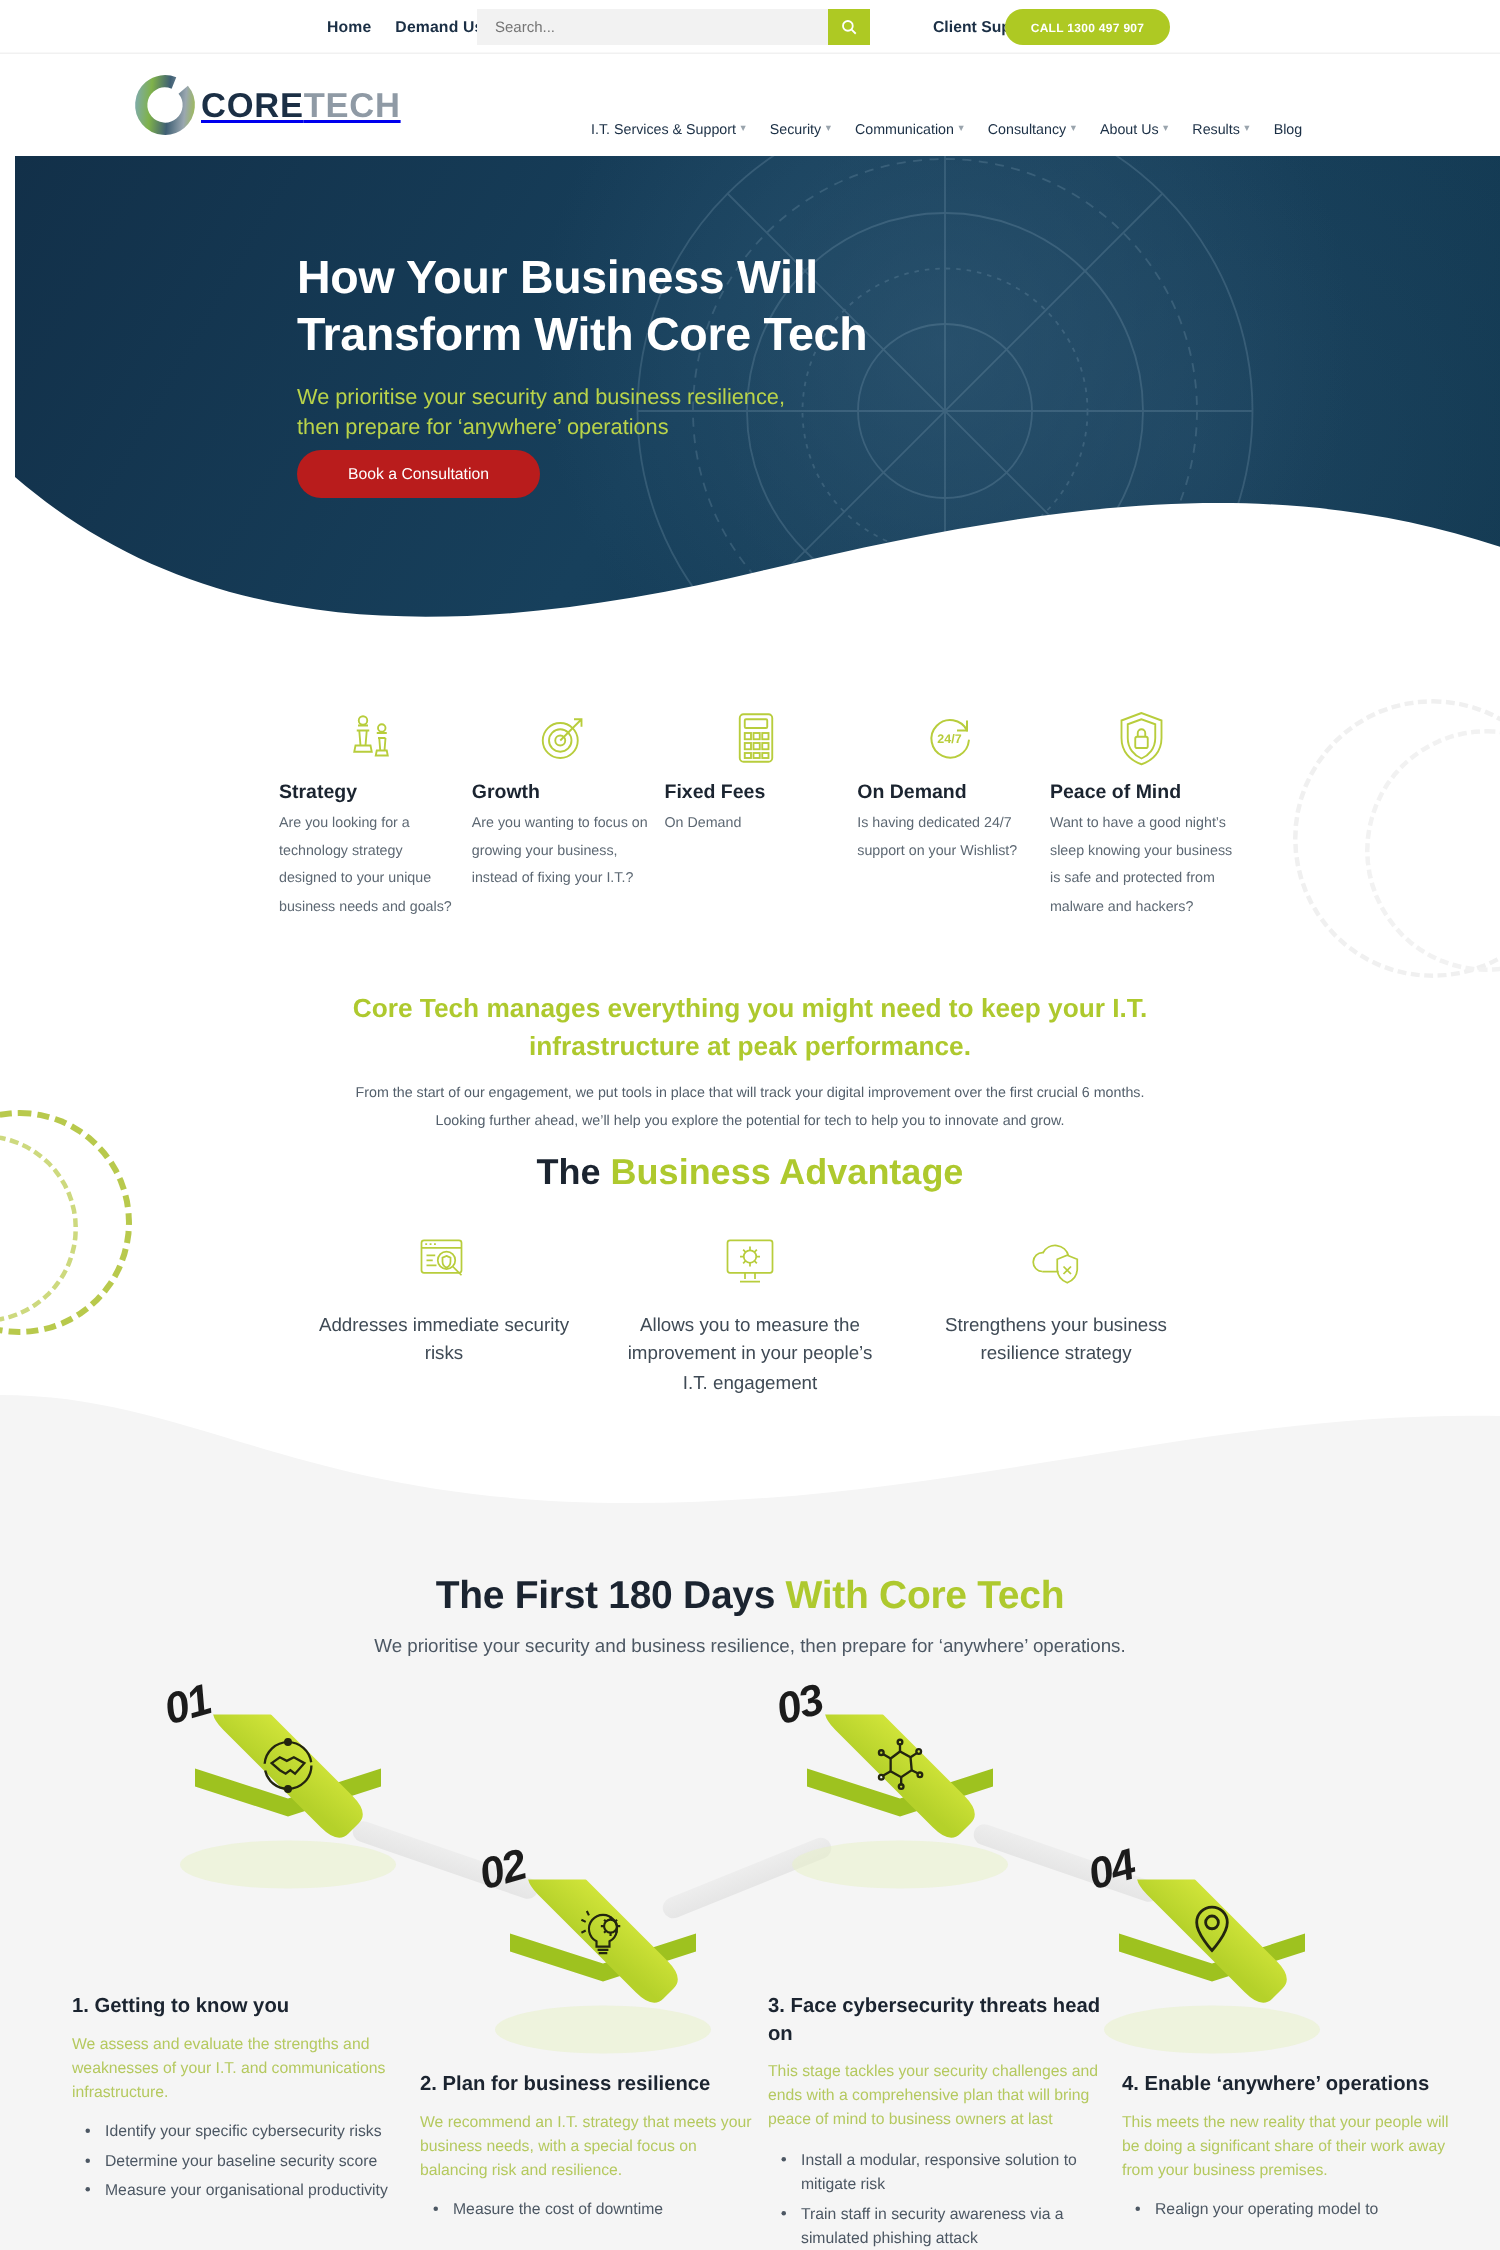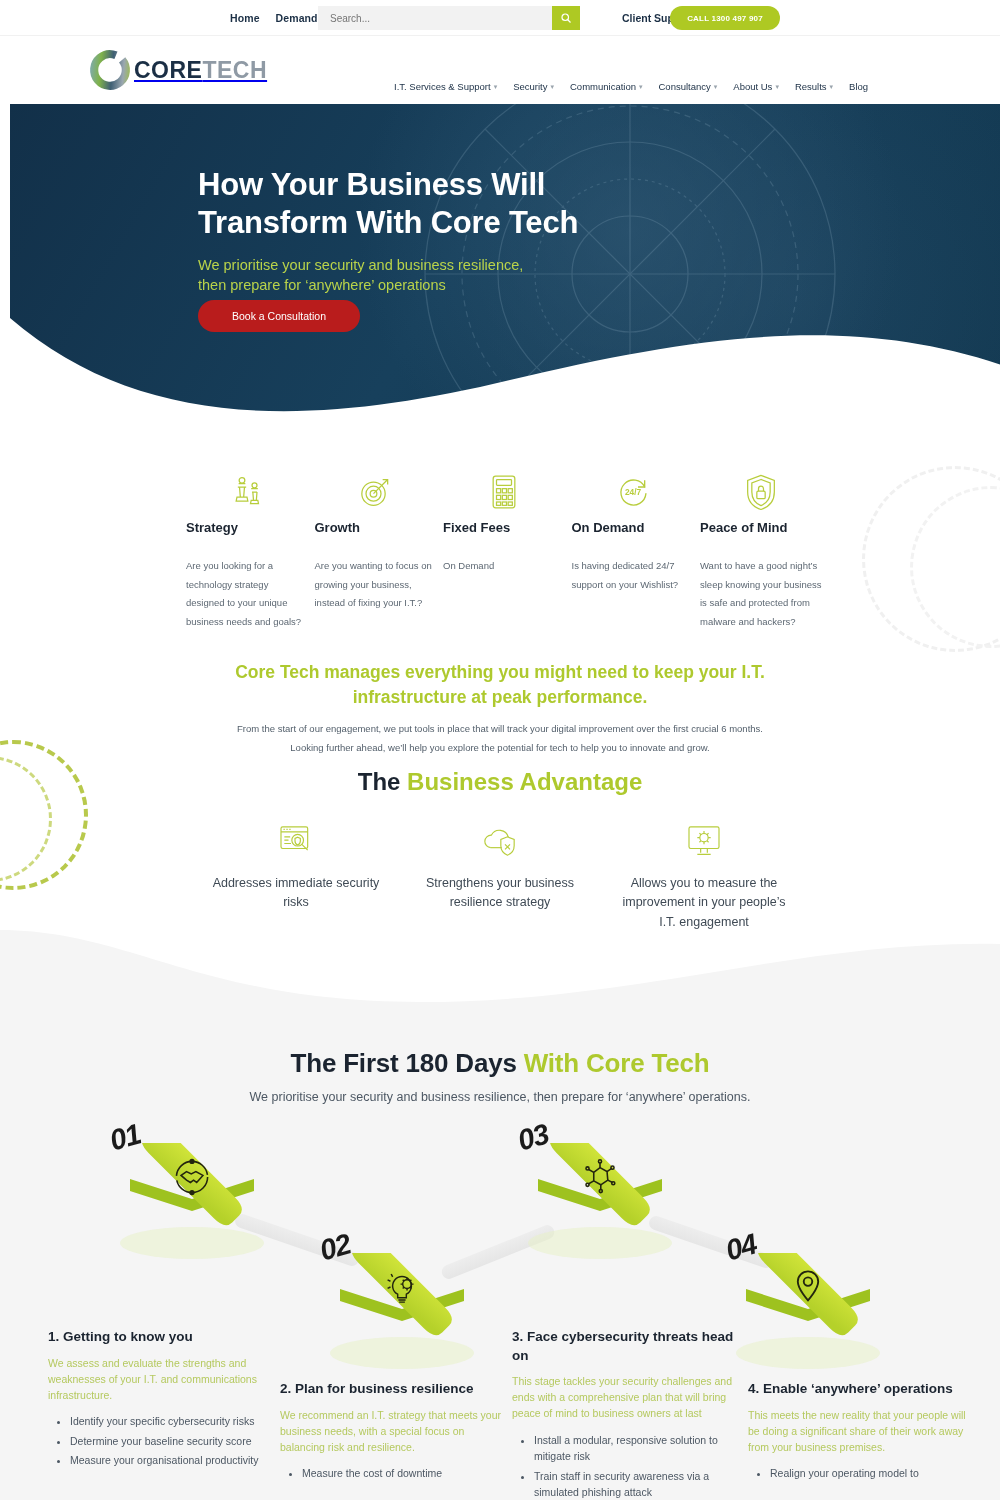--- a/index.html
+++ b/index.html
@@ -10,21 +10,21 @@
     overflow: hidden;
   }
   .page { position: relative; width: 1000px; height: 1500px; overflow: hidden; }
 
   
   .topbar {
     position: absolute; top: 0; left: 0; width: 1000px; height: 36px;
     background: #ffffff; display: flex; align-items: center;
     border-bottom: 1px solid #f1f1f1;
   }
-  .topbar-links { position: absolute; left: 208px; display: flex; gap: 16px; padding-left: 22px; }
+  .topbar-links { position: absolute; left: 196px; display: flex; gap: 16px; padding-left: 22px; }
   .topbar-links a {
     font-size: 10.5px; font-weight: bold; color: #1b2f45; text-decoration: none;
     letter-spacing: .1px;
   }
   .search-wrap {
     position: absolute; left: 318px; top: 6px; width: 262px; height: 24px;
     background: #f2f2f2; display: flex; align-items: center;
   }
   .search-input {
     border: 0; background: transparent; outline: none; flex: 1;
@@ -52,21 +52,21 @@
     background: #fff; display: flex; align-items: center;
   }
   .logo { position: absolute; left: 86px; display: flex; align-items: center; }
   .logo-mark { width: 48px; height: 48px; }
   .logo-text { font-size: 23px; font-weight: bold; letter-spacing: .5px; }
   .logo-core { color: #1b2f45; }
   .logo-tech { color: #8f9aa5; }
   .mainnav { position: absolute; left: 394px; display: flex; gap: 16px; align-items: center; }
   .mainnav a {
     font-size: 9.5px; color: #1b2f45; text-decoration: none; font-weight: 500;
-    display: flex; align-items: center; gap: 3px; white-space: nowrap; margin-top: 33px;
+    display: flex; align-items: flex-start; gap: 3px; white-space: nowrap; margin-top: 33px;
   }
   .caret { font-size: 7px; color: #9aa4ad; }
 
   
   .hero {
     position: absolute; top: 104px; left: 10px; width: 1000px; height: 316px;
     overflow: hidden;
   }
   .hero-bg {
     position: absolute; inset: 0;
@@ -99,21 +99,21 @@
   .features {
     position: absolute; top: 470px; left: 186px; width: 636px;
     display: flex; justify-content: space-between;
   }
   .feature { width: 122px; text-align: left; }
   .feature-icon { height: 44px; display: flex; align-items: center; justify-content: center; }
   .feature-title {
     margin-top: 6px; font-size: 13px; font-weight: bold; color: #1b2430;
   }
   .feature-text {
-    margin-top: 22px; font-size: 9.5px; color: #5d6873; line-height: 1.95;
+    margin-top: 5px; font-size: 9.5px; color: #5d6873; line-height: 1.95;
   }
 
   
   .statement { position: absolute; top: 660px; left: 0; width: 1000px; text-align: center; }
   .statement h2 {
     font-size: 17.5px; color: #aec92e; font-weight: bold; line-height: 1.45;
     max-width: 620px; margin: 0 auto;
   }
   .statement p {
     margin-top: 8px; font-size: 9.5px; color: #54606c; line-height: 2.0;
@@ -378,39 +378,39 @@
             <path d="M26 19.5l3.2 1.4v3c0 2.6-1.6 4.3-3.2 5-1.6-.7-3.2-2.4-3.2-5v-3z"></path>
             <path d="M31 28l7 7"></path>
           </svg>
         </div>
         <div class="adv-text">Addresses immediate security risks</div>
       </div>
 
       <div class="adv-item">
         <div class="adv-icon">
           <svg width="42" height="40" viewBox="0 0 48 48" fill="none" stroke="#b8cd3c" stroke-width="1.4">
+            <rect x="6" y="7" width="36" height="26" rx="2"></rect>
+            <path d="M20 33v5M28 33v5M16 40h16"></path>
+            <circle cx="24" cy="20" r="5"></circle>
+            <path d="M24 12v3M24 25v3M16 20h3M29 20h3M18.5 14.5l2 2M27.5 23.5l2 2M29.5 14.5l-2 2M20.5 23.5l-2 2"></path>
+          </svg>
+        </div>
+        <div class="adv-text">Allows you to measure the improvement in your people’s I.T. engagement</div>
+      </div>
+
+      <div class="adv-item">
+        <div class="adv-icon">
+          <svg width="42" height="40" viewBox="0 0 48 48" fill="none" stroke="#b8cd3c" stroke-width="1.4">
             <path d="M13 32a7.5 7.5 0 0 1 .6-15 11 11 0 0 1 20.4 2.5"></path>
             <path d="M13 32h13"></path>
             <path d="M33 19l8 3.2v7.5c0 5.8-3.8 9.6-8 11.3-4.2-1.7-8-5.5-8-11.3v-7.5z"></path>
             <path d="M30 28l6 6M36 28l-6 6"></path>
           </svg>
         </div>
         <div class="adv-text">Strengthens your business resilience strategy</div>
-      </div>
-
-      <div class="adv-item">
-        <div class="adv-icon">
-          <svg width="42" height="40" viewBox="0 0 48 48" fill="none" stroke="#b8cd3c" stroke-width="1.4">
-            <rect x="6" y="7" width="36" height="26" rx="2"></rect>
-            <path d="M20 33v5M28 33v5M16 40h16"></path>
-            <circle cx="24" cy="20" r="5"></circle>
-            <path d="M24 12v3M24 25v3M16 20h3M29 20h3M18.5 14.5l2 2M27.5 23.5l2 2M29.5 14.5l-2 2M20.5 23.5l-2 2"></path>
-          </svg>
-        </div>
-        <div class="adv-text">Allows you to measure the improvement in your people’s I.T. engagement</div>
       </div>
     </div>
   </section>
 
   <section class="gray-section">
     <svg class="gray-wave" viewBox="0 0 1000 80" preserveAspectRatio="none">
       <path d="M0,0 C130,0 200,72 420,72 C640,72 800,10 1000,14 L1000,0 Z" fill="#ffffff"></path>
     </svg>
   </section>
 

